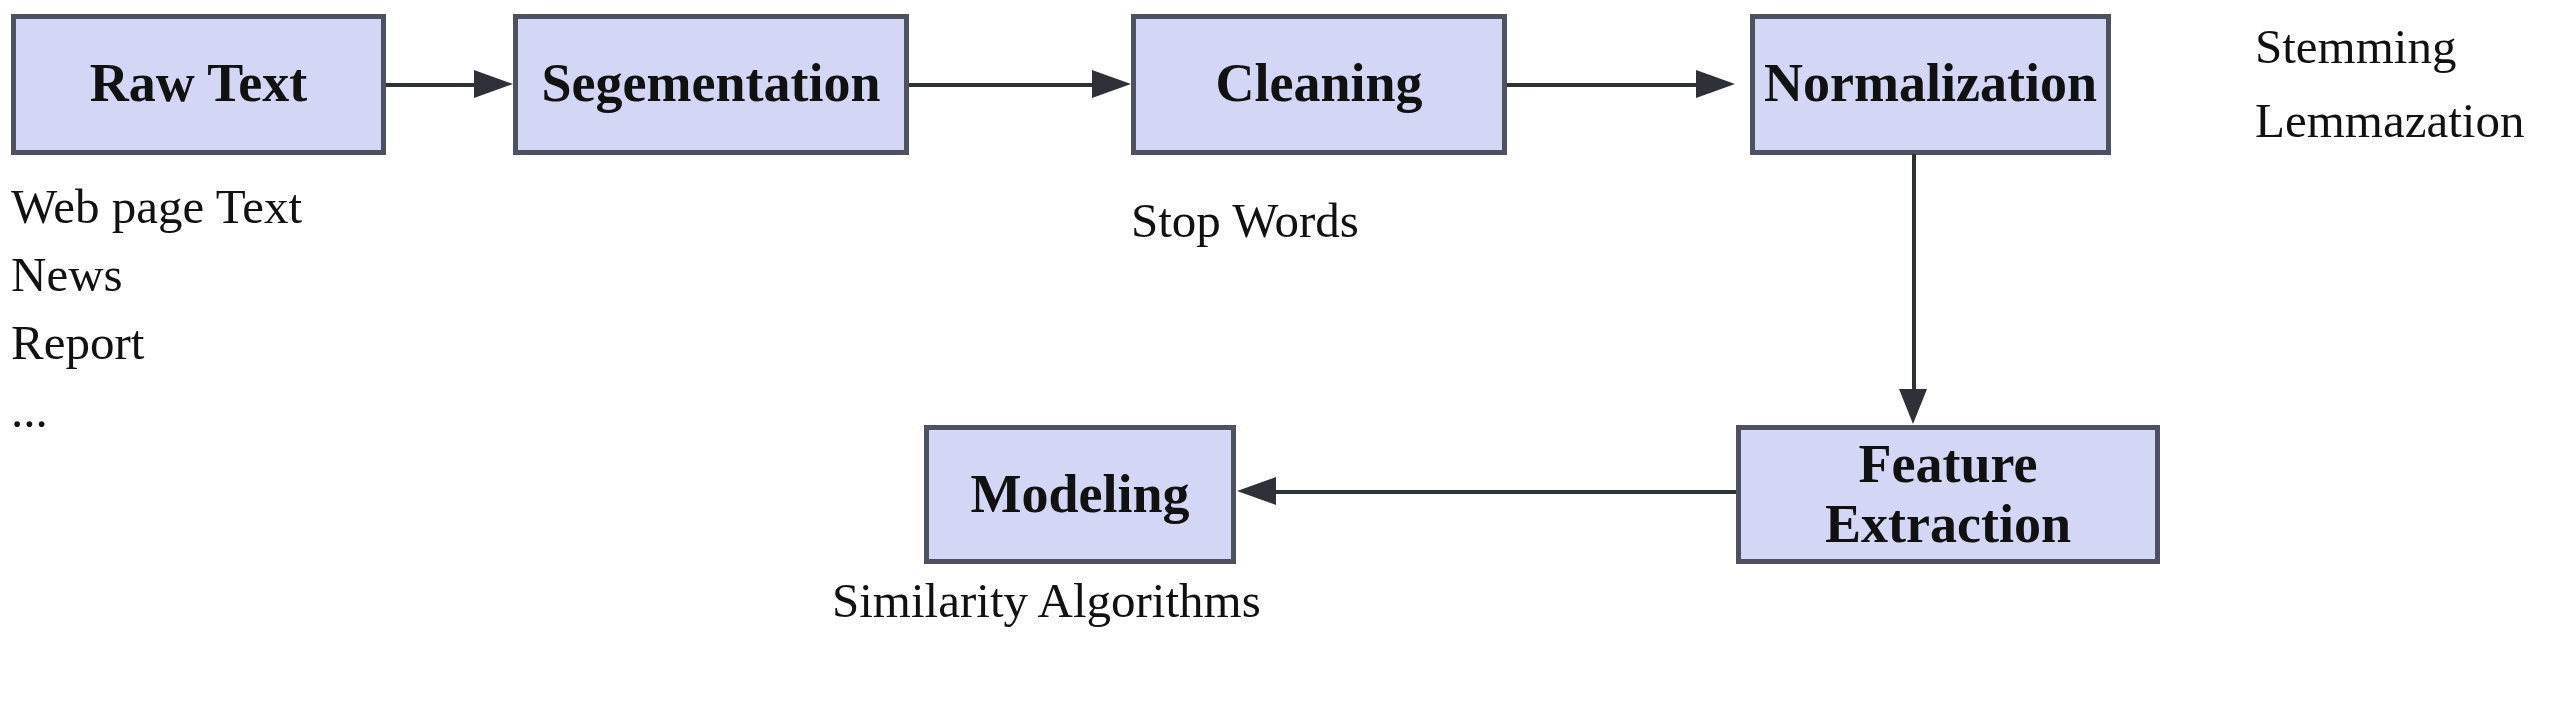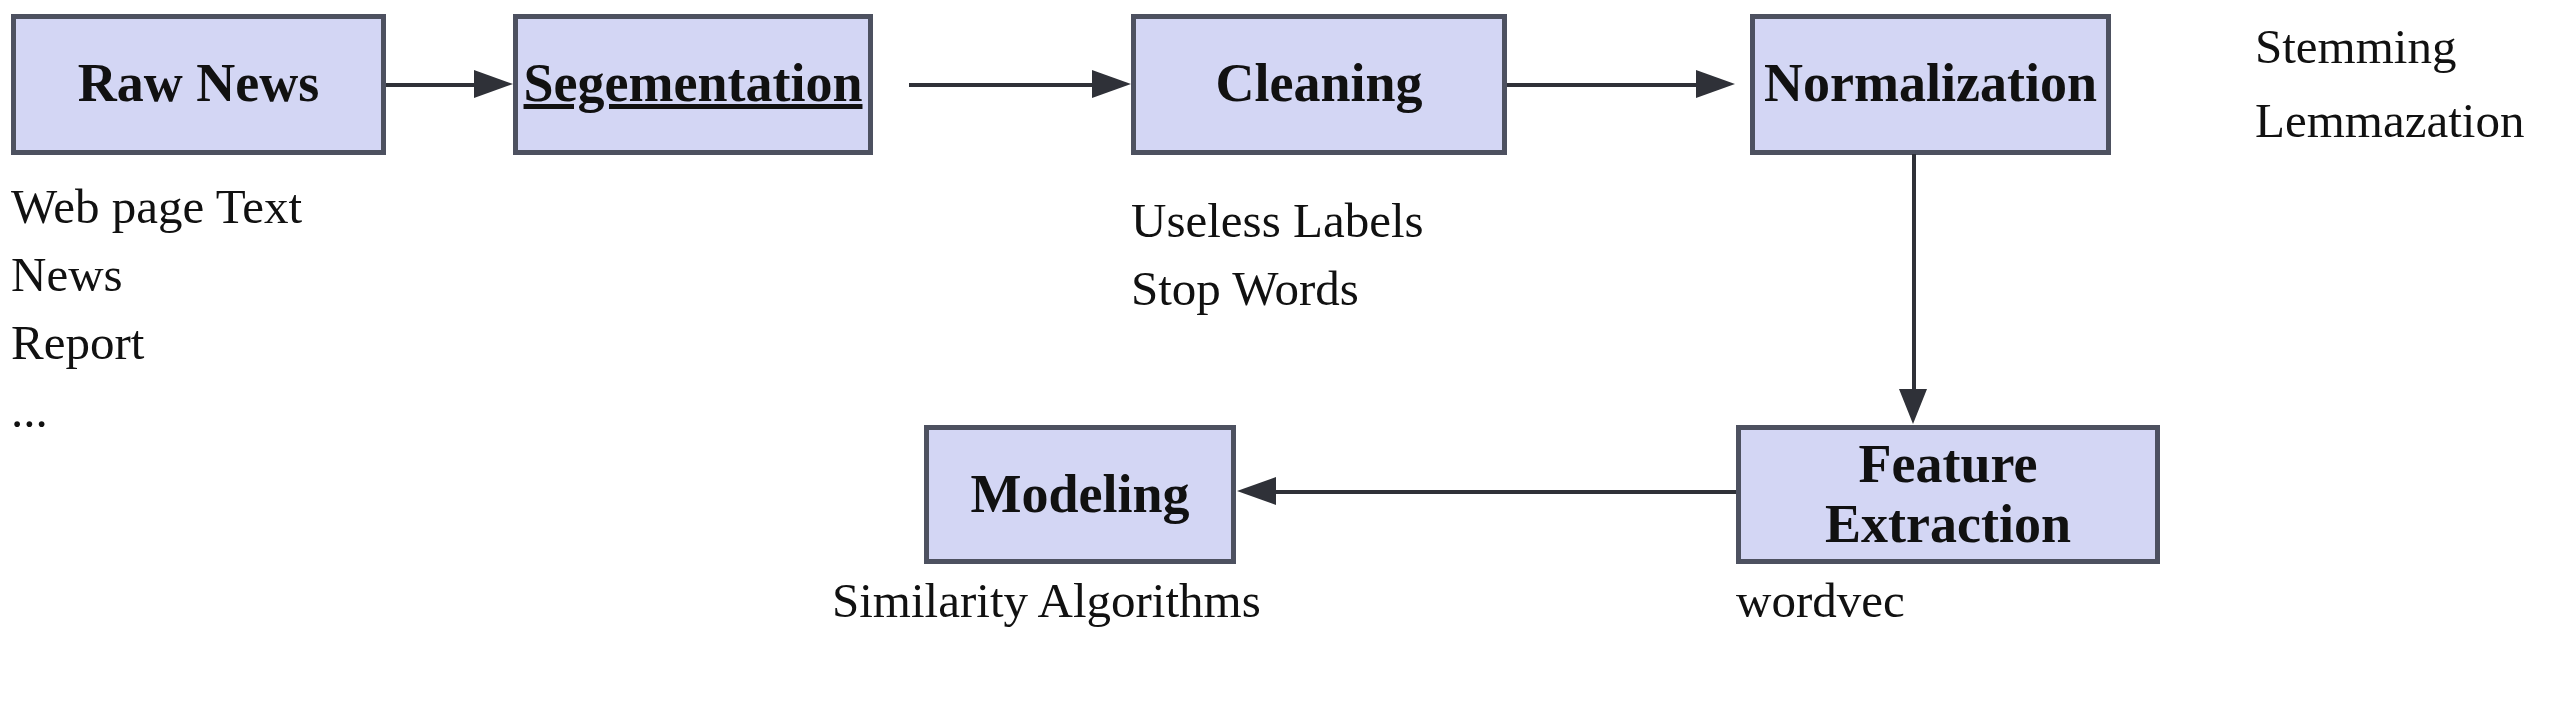--- a/index.html
+++ b/index.html
@@ -74,24 +74,24 @@
     border-left: 14.3px solid transparent;
     border-right: 14.3px solid transparent;
   }
 </style>
 </head>
 <body>
 
 <div id="canvas">
 
   <div class="box" style="left:11px; top:13.5px; width:375px; height:141px;">
-    <span class="box-label">Raw News</span>
+    <span class="box-label">Raw Text</span>
   </div>
 
-  <div class="box" style="left:513px; top:13.5px; width:360px; height:141px;text-decoration:underline;">
+  <div class="box" style="left:513px; top:13.5px; width:396px; height:141px;">
     <span class="box-label">Segementation</span>
   </div>
 
   <div class="box" style="left:1131px; top:13.5px; width:376px; height:141px;">
     <span class="box-label">Cleaning</span>
   </div>
 
   <div class="box" style="left:1734px; top:13.5px; width:361px; height:141px;margin-left:16px;">
     <span class="box-label">Normalization</span>
   </div>
@@ -130,31 +130,29 @@
   </div>
 
   <div class="notes" style="left:11px; top:173px; width:375px;">
     <div class="note-line">Web page Text</div>
     <div class="note-line">News</div>
     <div class="note-line">Report</div>
     <div class="note-line">...</div>
   </div>
 
   <div class="notes" style="left:1131px; top:187px; width:376px;">
-    <div class="note-line">Useless Labels</div>
     <div class="note-line">Stop Words</div>
   </div>
 
   <div class="notes left-align" style="left:2255px; top:10px; width:321px;">
     <div class="note-line">Stemming</div>
     <div class="note-line">Lemmazation</div>
   </div>
 
   <div class="notes" style="left:832px; top:567px; width:506px;">
     <div class="note-line">Similarity Algorithms</div>
   </div>
 
   <div class="notes" style="left:1736px; top:567px; width:360px;">
-    <div class="note-line">wordvec</div>
   </div>
 
 </div>
 
 
 </body></html>

